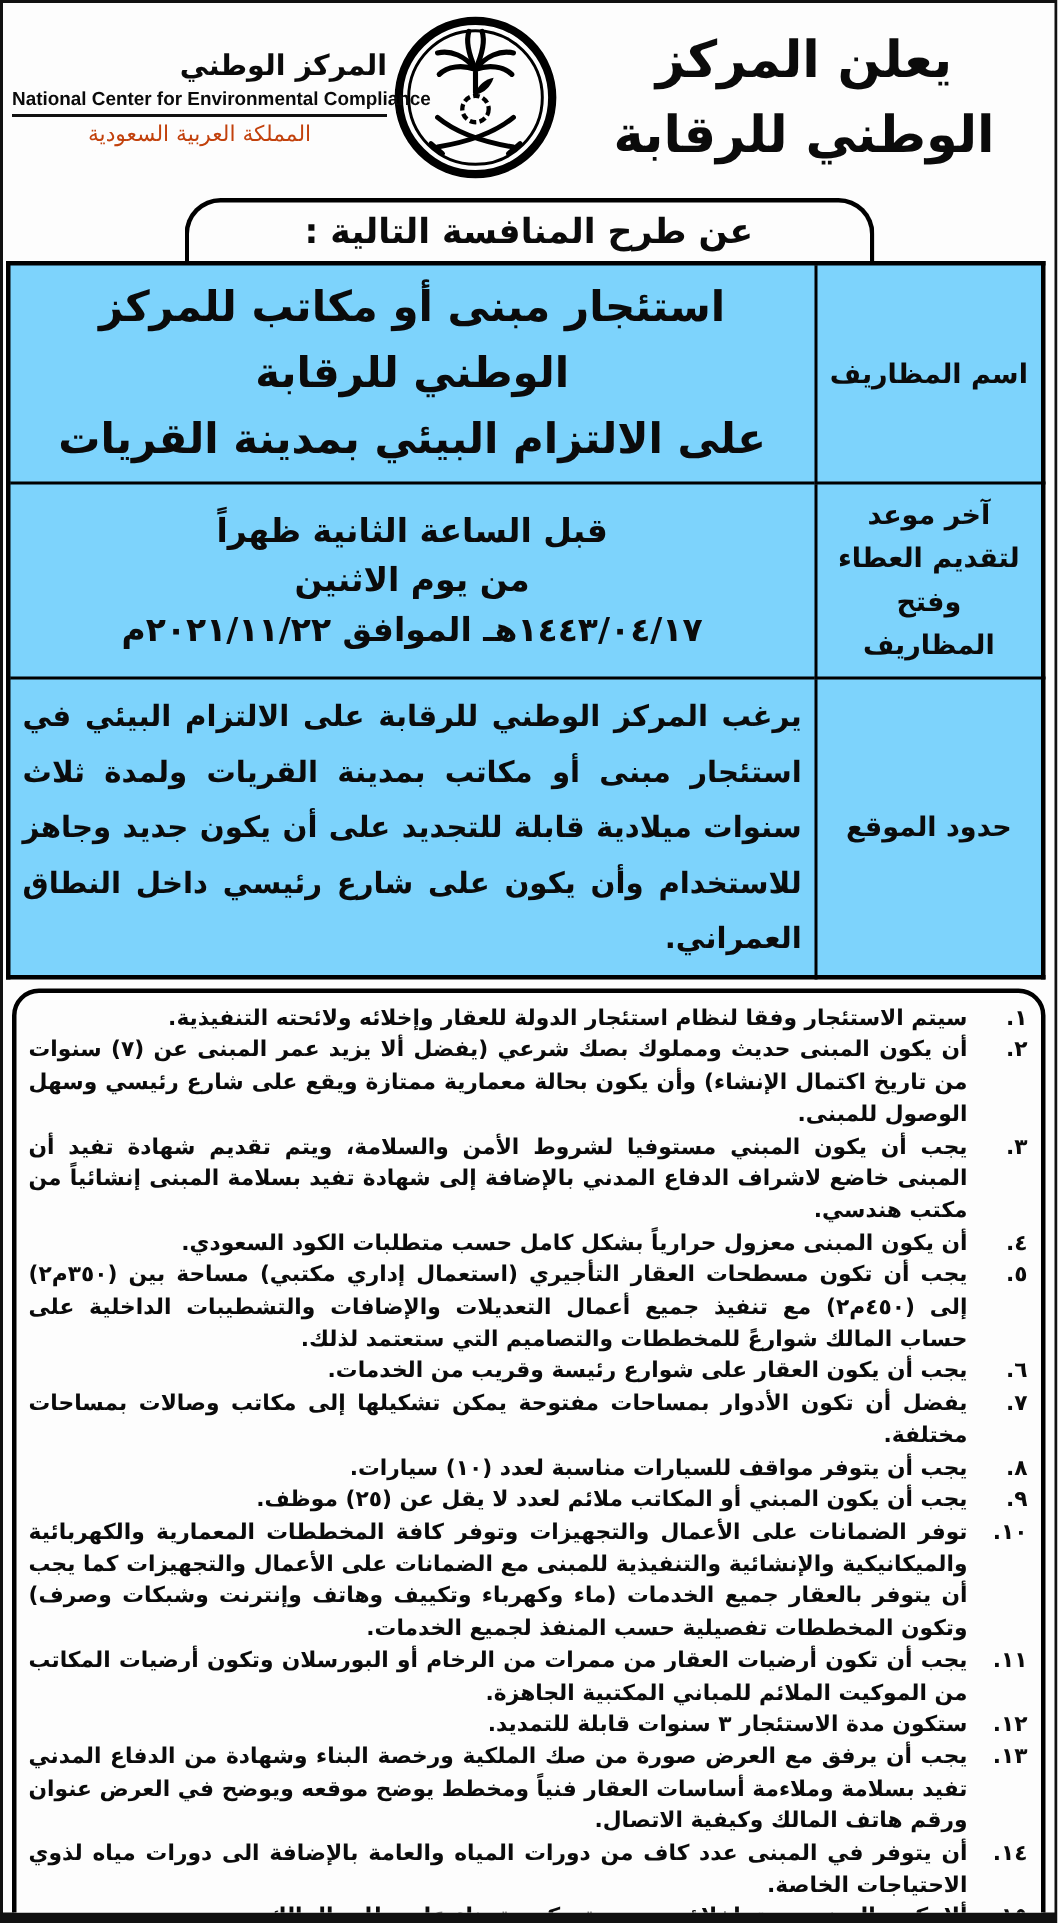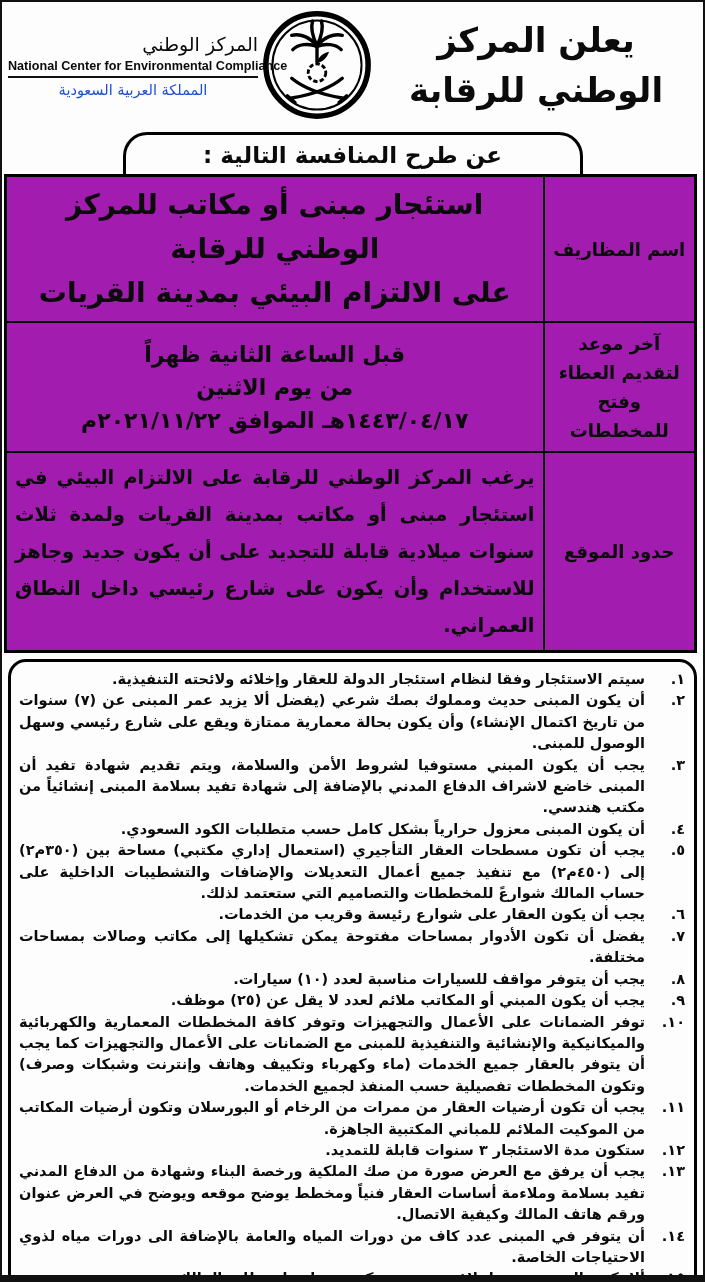--- a/index.html
+++ b/index.html
@@ -9,37 +9,37 @@
     border:2px solid #111;border-bottom:7px solid #111;
     padding:8px 6px 0;
     font-family:"DejaVu Sans",sans-serif;color:#0b0b0b;
     direction:rtl;overflow:hidden;
   }
   
   .masthead{display:flex;align-items:center;justify-content:space-between;height:110px;}
   .title{width:322px;text-align:center;font-weight:bold;font-size:34px;line-height:50px;letter-spacing:-1px;}
   .emblem{width:110px;height:110px;flex:0 0 auto;}
   .org{width:250px;direction:rtl;}
-  .org-ar{font-size:19px;font-weight:400;line-height:25px;text-align:right;}
+  .org-ar{font-size:19px;font-weight:700;line-height:25px;text-align:right;}
   .org-en{font-family:"Liberation Sans",sans-serif;font-size:12.6px;font-weight:bold;direction:ltr;text-align:center;margin-top:2px;white-space:nowrap;}
   .org-rule{height:2.5px;background:#111;margin:3px 0 4px;}
-  .org-country{font-size:14.5px;font-weight:400;color:#1d4ed8;text-align:center;}
+  .org-country{font-size:14.5px;font-weight:400;color:#c2410c;text-align:center;}
   
   .tab{
     width:460px;margin:12px auto 0;height:42px;box-sizing:border-box;
     border:3px solid #000;border-bottom:none;border-radius:24px 24px 0 0;
     text-align:center;font-size:23px;font-weight:bold;line-height:40px;
     background:#fdfdfd;
   }
   
   table.info-table{
     width:693px;border-collapse:collapse;direction:rtl;
     border:3px solid #000;table-layout:fixed;
   }
-  table.info-table td{border:2.5px solid #000;background:#a21caf;vertical-align:middle;padding:6px 8px;}
+  table.info-table td{border:2.5px solid #000;background:#7dd3fc;vertical-align:middle;padding:6px 8px;}
   td.lbl{width:152px;text-align:center;font-weight:bold;font-size:18px;line-height:29px;}
   td.cnt{text-align:center;font-weight:bold;}
   .cnt-line-big{font-size:28px;line-height:44px;letter-spacing:-0.5px;}
   .cnt-line-med{font-size:22px;line-height:33px;}
   td.para{font-size:19.5px;line-height:37px;text-align:justify;padding:4px 14px;font-weight:bold;}
   
   .conditions{
     border:3px solid #000;border-radius:18px;margin-top:6px;
     padding:7px 9px 5px 8px;background:#fdfdfd;
   }
@@ -101,21 +101,21 @@
       <td class="lbl">اسم المظاريف</td>
       <td class="cnt">
         <div class="cnt-line-big">استئجار مبنى أو مكاتب للمركز الوطني للرقابة</div>
         <div class="cnt-line-big">على الالتزام البيئي بمدينة القريات</div>
       </td>
     </tr>
     <tr>
       <td class="lbl">
         <div>آخر موعد</div>
         <div>لتقديم العطاء</div>
-        <div>وفتح للمخططات</div>
+        <div>وفتح المظاريف</div>
       </td>
       <td class="cnt">
         <div class="cnt-line-med">قبل الساعة الثانية ظهراً</div>
         <div class="cnt-line-med">من يوم الاثنين</div>
         <div class="cnt-line-med">١٤٤٣/٠٤/١٧هـ الموافق ٢٠٢١/١١/٢٢م</div>
       </td>
     </tr>
     <tr>
       <td class="lbl">حدود الموقع</td>
       <td class="para">يرغب المركز الوطني للرقابة على الالتزام البيئي في استئجار مبنى أو مكاتب بمدينة القريات ولمدة ثلاث سنوات ميلادية قابلة للتجديد على أن يكون جديد وجاهز للاستخدام وأن يكون على شارع رئيسي داخل النطاق العمراني.</td>

